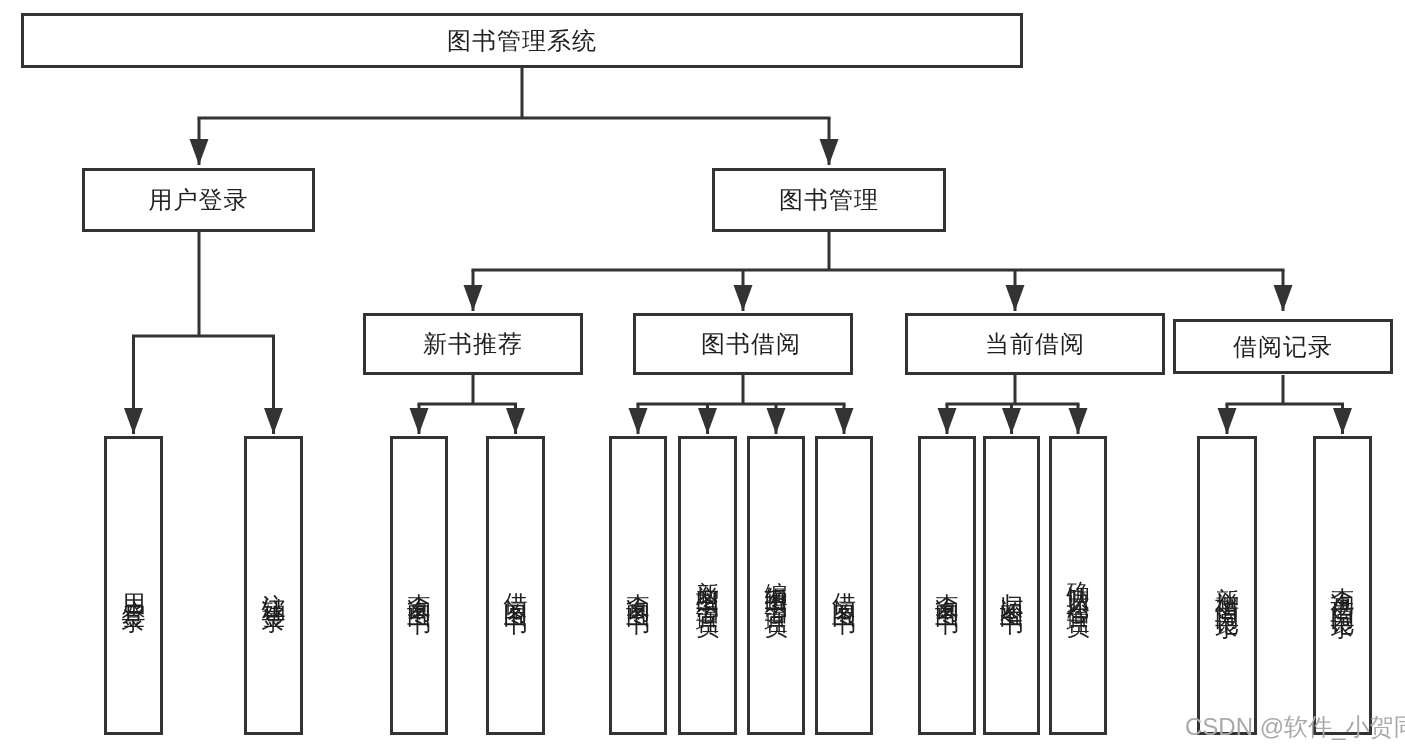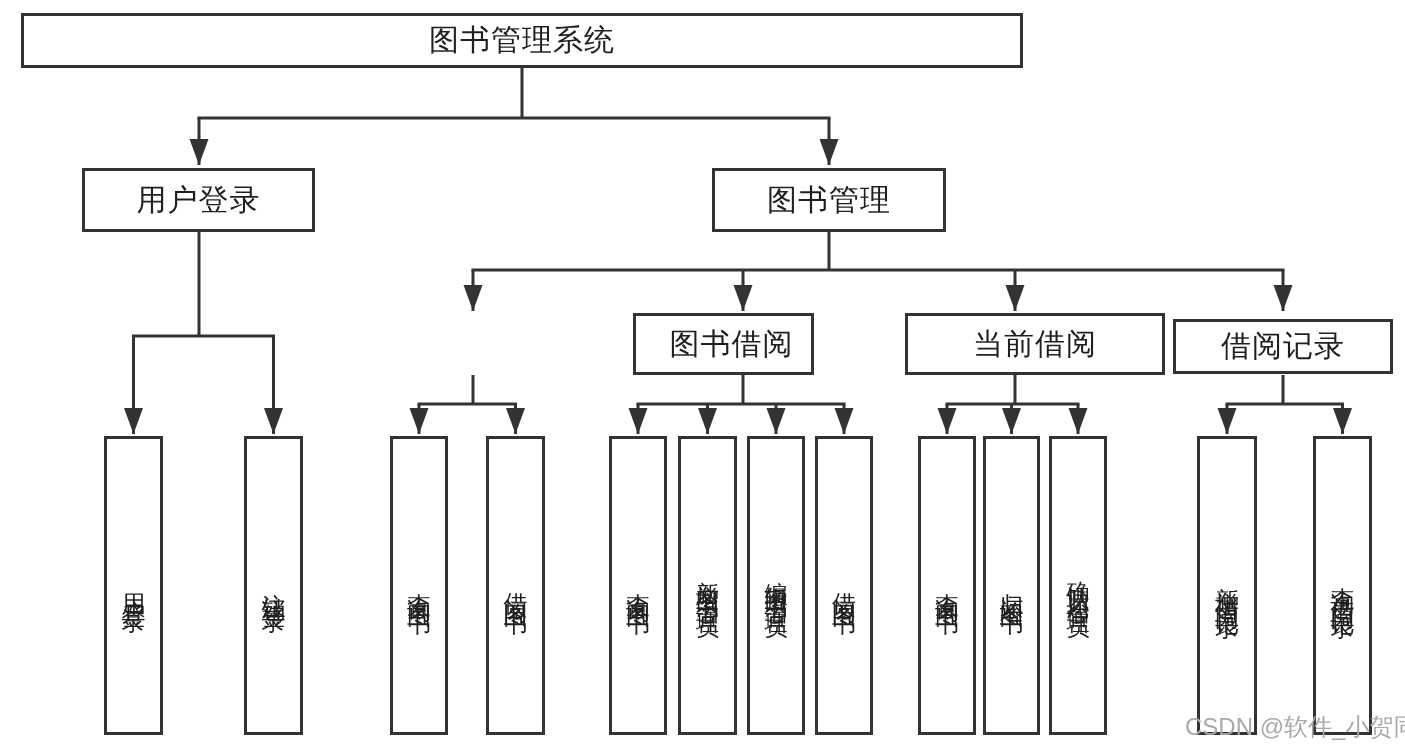--- a/index.html
+++ b/index.html
@@ -22,21 +22,21 @@
     position: absolute;
     box-sizing: border-box;
     border: 3px solid #333333;
     background: #ffffff;
     display: flex;
     align-items: center;
     justify-content: center;
     z-index: 1;
   }
   .hlabel {
-    font-size: 30px;
+    font-size: 24px;
     letter-spacing: 1px;
     color: #1f1f1f;
     white-space: nowrap;
   }
   .vbox { top: 436px; height: 299px; }
   .vtext {
     writing-mode: vertical-rl;
     text-orientation: mixed;
     font-size: 24px;
     letter-spacing: 6px;
@@ -109,21 +109,24 @@
     <span class="hlabel">图书管理系统</span>
   </div>
 
   <div class="box" style="left:82px; top:168px; width:233px; height:64px;">
     <span class="hlabel">用户登录</span>
   </div>
   <div class="box" style="left:712px; top:168px; width:234px; height:64px;text-align:right;">
     <span class="hlabel">图书管理</span>
   </div>
 
-  <div class="box" style="left:633px; top:313px; width:181px; height:62px;padding-left:16px;">
+  <div class="box" style="left:363px; top:313px; width:220px; height:62px;">
+    <span class="hlabel">新书推荐</span>
+  </div>
+  <div class="box" style="left:633px; top:313px; width:220px; height:62px;padding-left:16px;">
     <span class="hlabel">图书借阅</span>
   </div>
   <div class="box" style="left:905px; top:313px; width:260px; height:62px;">
     <span class="hlabel">当前借阅</span>
   </div>
   <div class="box" style="left:1173px; top:319px; width:220px; height:55px;align-items:center;">
     <span class="hlabel">借阅记录</span>
   </div>
 
   <div class="box vbox" style="left:104px; width:59px;">

